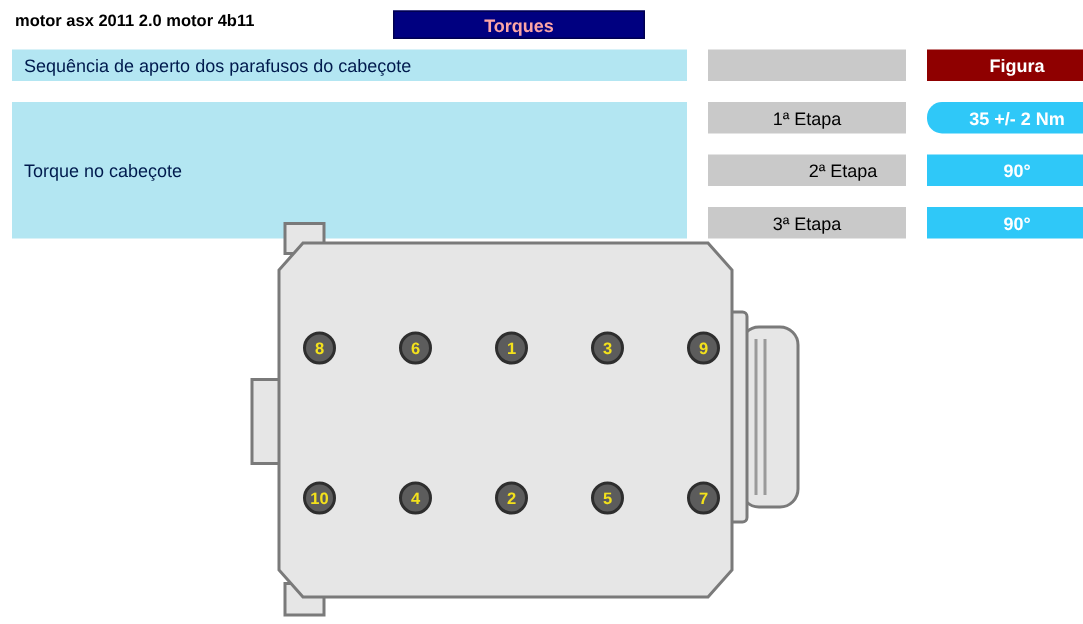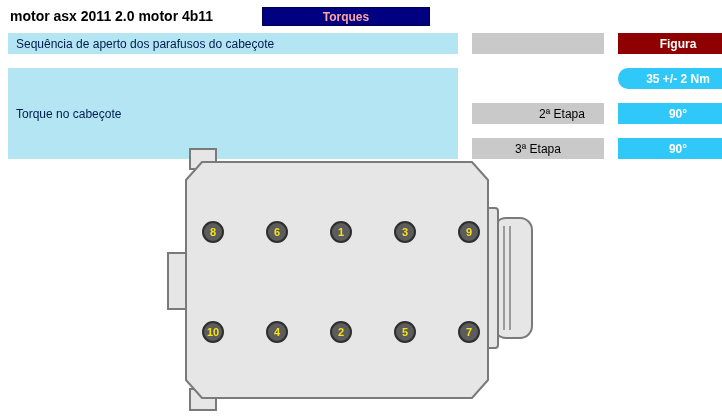--- a/index.html
+++ b/index.html
@@ -5,21 +5,21 @@
   html,body { margin:0; padding:0; }
   body {
     width:722px; height:416px;
     background:#ffffff;
     font-family:"Liberation Sans", sans-serif;
     position:relative;
     overflow:hidden;
   }
   .doc-title {
     position:absolute; left:10px; top:8px;
-    font-size:14px; font-weight:bold; color:#000000;
+    font-size:11px; font-weight:bold; color:#000000;
     white-space:nowrap;
   }
   .tab {
     position:absolute; left:262px; top:7px;
     width:168px; height:19px;
     background:#000080; border:1px solid #000050;
     color:#fca5a5; font-size:12px; font-weight:bold;
     text-align:center; line-height:19px;
     box-sizing:border-box;
   }
@@ -62,20 +62,21 @@
 
 <div class="tab">Torques</div>
 
 <div class="tbl">
   <div class="cell cyan c-seq">Sequência de aperto dos parafusos do cabeçote</div>
   <div class="cell gray c-empty"></div>
   <div class="cell figura c-figura">Figura</div>
 
   <div class="cell cyan c-torque">Torque no cabeçote</div>
 
+  <div class="cell gray c-s1">1ª Etapa</div>
   <div class="cell val  c-v1">35 +/- 2 Nm</div>
 
   <div class="cell gray c-s2">2ª Etapa</div>
   <div class="cell val  c-v2">90°</div>
 
   <div class="cell gray c-s3">3ª Etapa</div>
   <div class="cell val  c-v3">90°</div>
 </div>
 
 <svg class="engine" width="380" height="270" viewBox="0 0 380 270">

